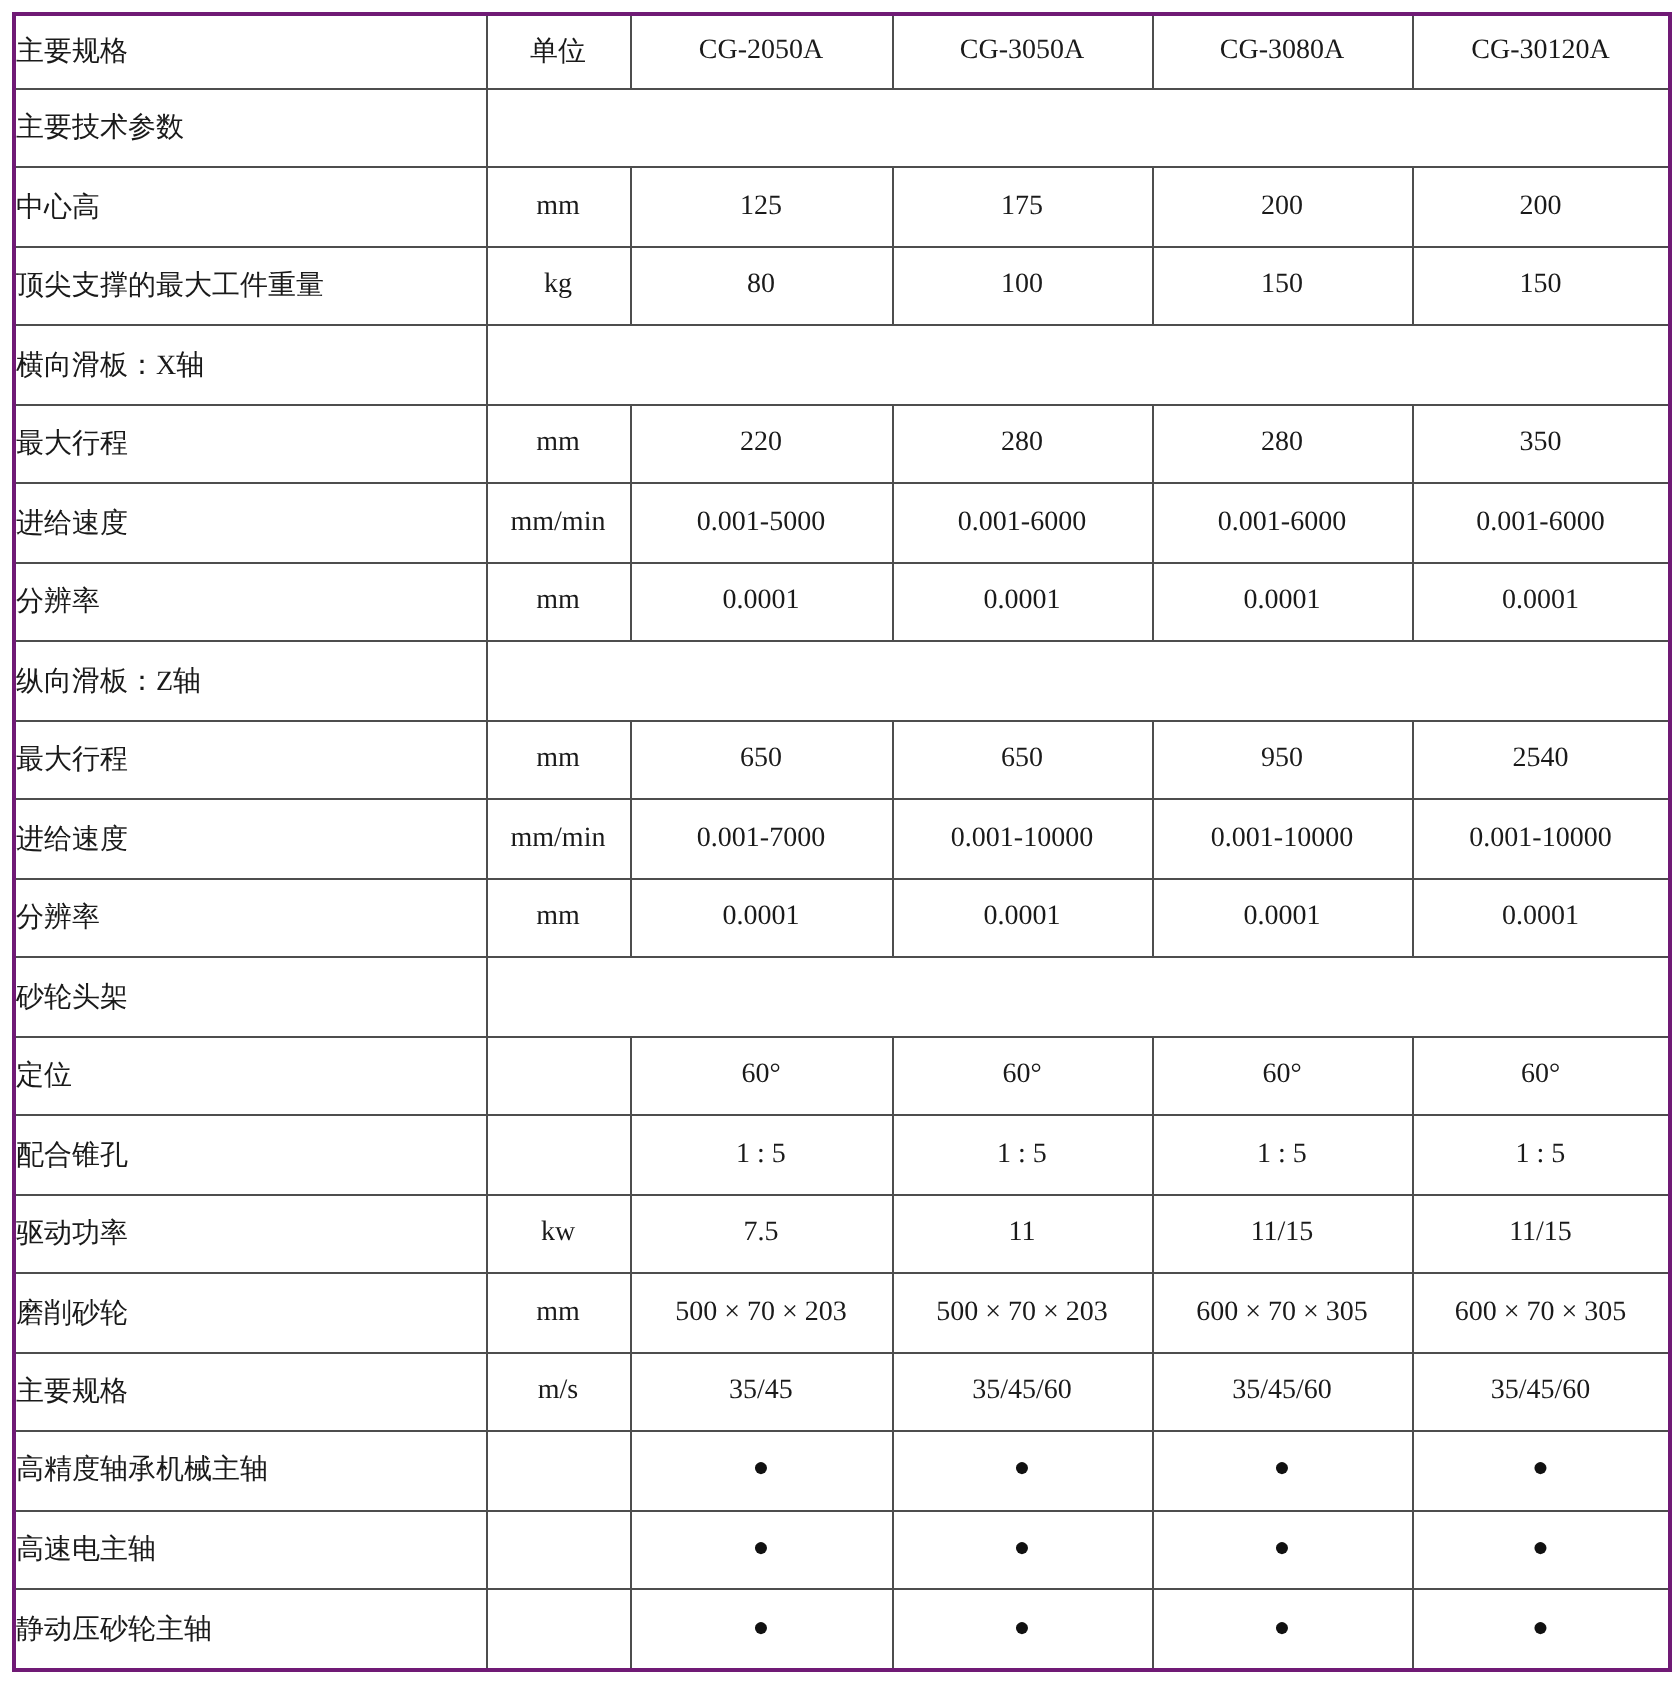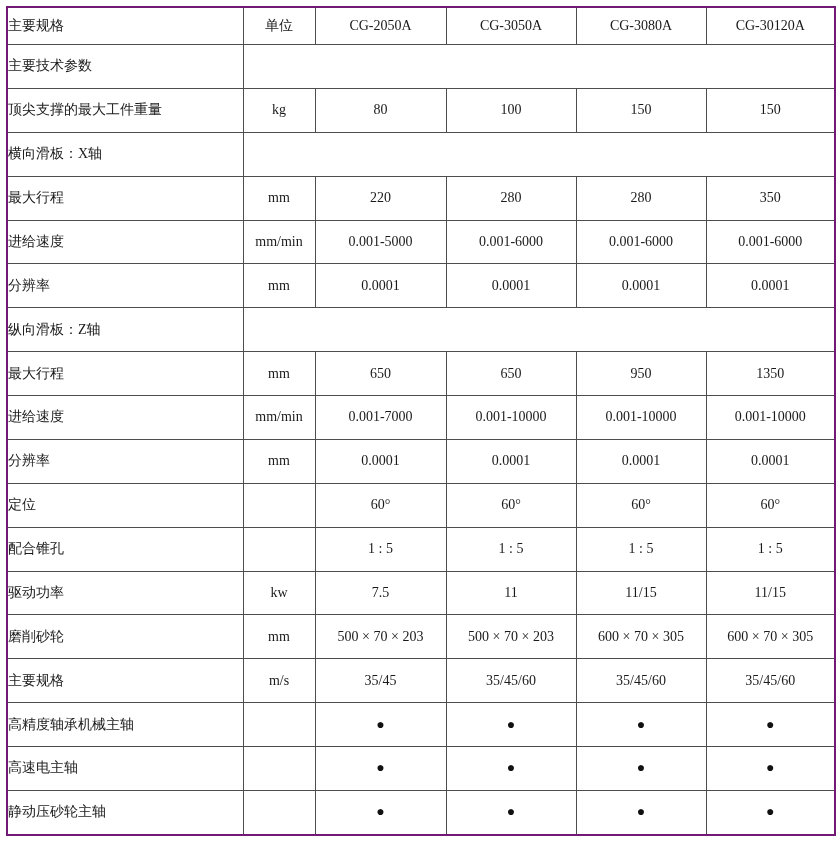--- a/index.html
+++ b/index.html
@@ -68,20 +68,28 @@
         <th class="center-cell">CG-3080A</th>
         <th class="center-cell">CG-30120A</th>
       </tr>
     </thead>
     <tbody id="spec-tbody">
     <tr>
           <td class="label-cell">主要技术参数</td>
           <td colspan="5"></td>
         </tr>
         <tr>
+          <td class="label-cell">中心高</td>
+          <td class="center-cell">mm</td>
+          <td class="center-cell">125</td>
+          <td class="center-cell">175</td>
+          <td class="center-cell">200</td>
+          <td class="center-cell">200</td>
+        </tr>
+        <tr>
           <td class="label-cell">顶尖支撑的最大工件重量</td>
           <td class="center-cell">kg</td>
           <td class="center-cell">80</td>
           <td class="center-cell">100</td>
           <td class="center-cell">150</td>
           <td class="center-cell">150</td>
         </tr>
         <tr>
           <td class="label-cell">横向滑板：X轴</td>
           <td colspan="5"></td>
@@ -113,39 +121,43 @@
         <tr>
           <td class="label-cell">纵向滑板：Z轴</td>
           <td colspan="5"></td>
         </tr>
         <tr>
           <td class="label-cell">最大行程</td>
           <td class="center-cell">mm</td>
           <td class="center-cell">650</td>
           <td class="center-cell">650</td>
           <td class="center-cell">950</td>
-          <td class="center-cell">1350</td>
+          <td class="center-cell">2540</td>
         </tr>
         <tr>
           <td class="label-cell">进给速度</td>
           <td class="center-cell">mm/min</td>
           <td class="center-cell">0.001-7000</td>
           <td class="center-cell">0.001-10000</td>
           <td class="center-cell">0.001-10000</td>
           <td class="center-cell">0.001-10000</td>
         </tr>
         <tr>
           <td class="label-cell">分辨率</td>
           <td class="center-cell">mm</td>
           <td class="center-cell">0.0001</td>
           <td class="center-cell">0.0001</td>
           <td class="center-cell">0.0001</td>
           <td class="center-cell">0.0001</td>
         </tr>
         <tr>
+          <td class="label-cell">砂轮头架</td>
+          <td colspan="5"></td>
+        </tr>
+        <tr>
           <td class="label-cell">定位</td>
           <td class="center-cell"></td>
           <td class="center-cell">60°</td>
           <td class="center-cell">60°</td>
           <td class="center-cell">60°</td>
           <td class="center-cell">60°</td>
         </tr>
         <tr>
           <td class="label-cell">配合锥孔</td>
           <td class="center-cell"></td>

